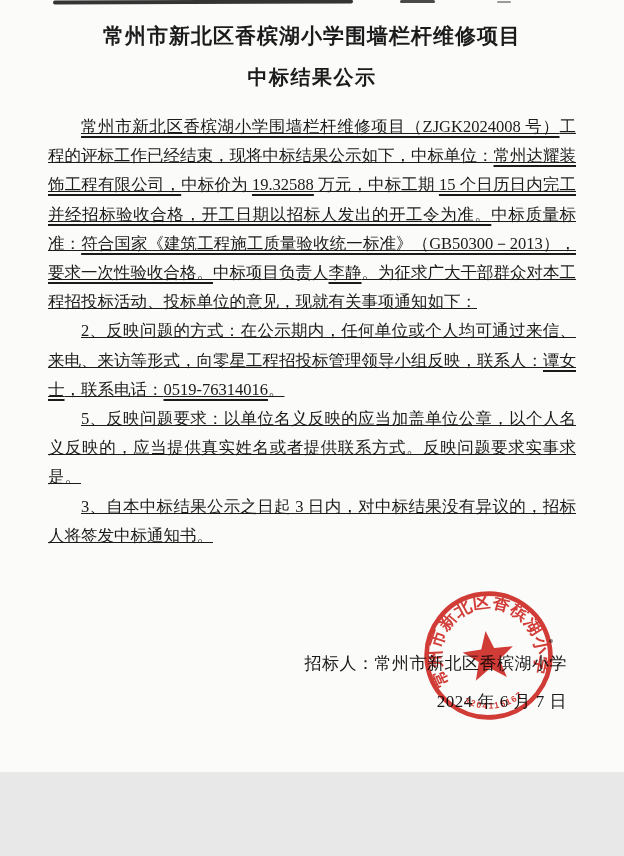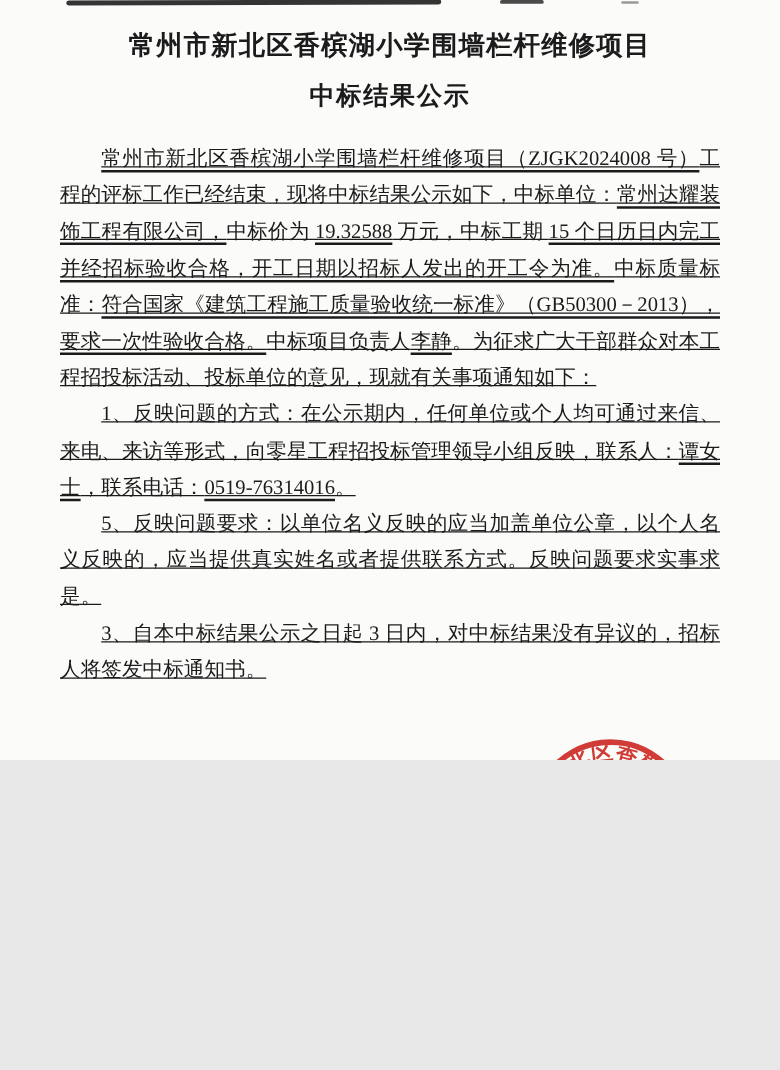--- a/index.html
+++ b/index.html
@@ -1,19 +1,19 @@
 <!DOCTYPE html>
 <html lang="zh"><head>
 <meta charset="utf-8">
 <style>
   html, body { margin: 0; padding: 0; background: #e8e8e8; }
   .page {
     position: relative;
     width: 624px;
-    height: 608px;
+    height: 772px;
     margin: 0 auto;
     background: linear-gradient(#fbfbfa 0 812px, #fdfdfd 812px 100%);
     overflow: hidden;
     font-family: "Liberation Serif", "DejaVu Serif", serif;
     color: #1b1b1b;
   }
 
   
   .artifact { position: absolute; background: #343434; border-radius: 2px; }
   .artifact.a1 { left: 53px;  top: 0; width: 300px; height: 4px; transform: rotate(-0.15deg); }
@@ -88,21 +88,21 @@
   <div class="artifact a2"></div>
   <div class="artifact a3"></div>
   <div class="speck"></div>
 
   <h1 class="title">常州市新北区香槟湖小学围墙栏杆维修项目</h1>
   <h2 class="subtitle">中标结果公示</h2>
 
   <div class="body-text">
     <p><span class="u">常州市新北区香槟湖小学围墙栏杆维修项目（ZJGK2024008 号）</span><span>工程的评标工作已经结束，现将中标结果公示如下，中标单位：</span><span class="u">常州达耀装饰工程有限公司，</span><span>中标价为 </span><span class="u">19.32588</span><span> 万元，中标工期 </span><span class="u">15 个日历日内完工并经招标验收合格，开工日期以招标人发出的开工令为准。</span><span>中标质量标准：</span><span class="u">符合国家《建筑工程施工质量验收统一标准》（GB50300－2013），要求一次性验收合格。</span><span>中标项目负责人</span><span class="u">李静</span><span>。为征求广大干部群众对本工程招投标活动、投标单位的意见，现就有关事项通知如下：</span></p>
 
-    <p><span>1、反映问题的方式：在公示期内，任何单位或个人均可通过来信、来电、来访等形式，向零星工程招投标管理领导小组反映，联系人：</span><span class="u">谭女士</span><span>，联系电话：</span><span class="u">0519-76314016</span><span>。</span></p>
+    <p><span>2、反映问题的方式：在公示期内，任何单位或个人均可通过来信、来电、来访等形式，向零星工程招投标管理领导小组反映，联系人：</span><span class="u">谭女士</span><span>，联系电话：</span><span class="u">0519-76314016</span><span>。</span></p>
 
     <p>5、反映问题要求：以单位名义反映的应当加盖单位公章，以个人名义反映的，应当提供真实姓名或者提供联系方式。反映问题要求实事求是。</p>
 
     <p>3、自本中标结果公示之日起 3 日内，对中标结果没有异议的，招标人将签发中标通知书。</p>
   </div>
 
   <div class="signature">
     <div>招标人：常州市新北区香槟湖小学</div>
     <div>2024 年 6 月 7 日</div>
   </div>

